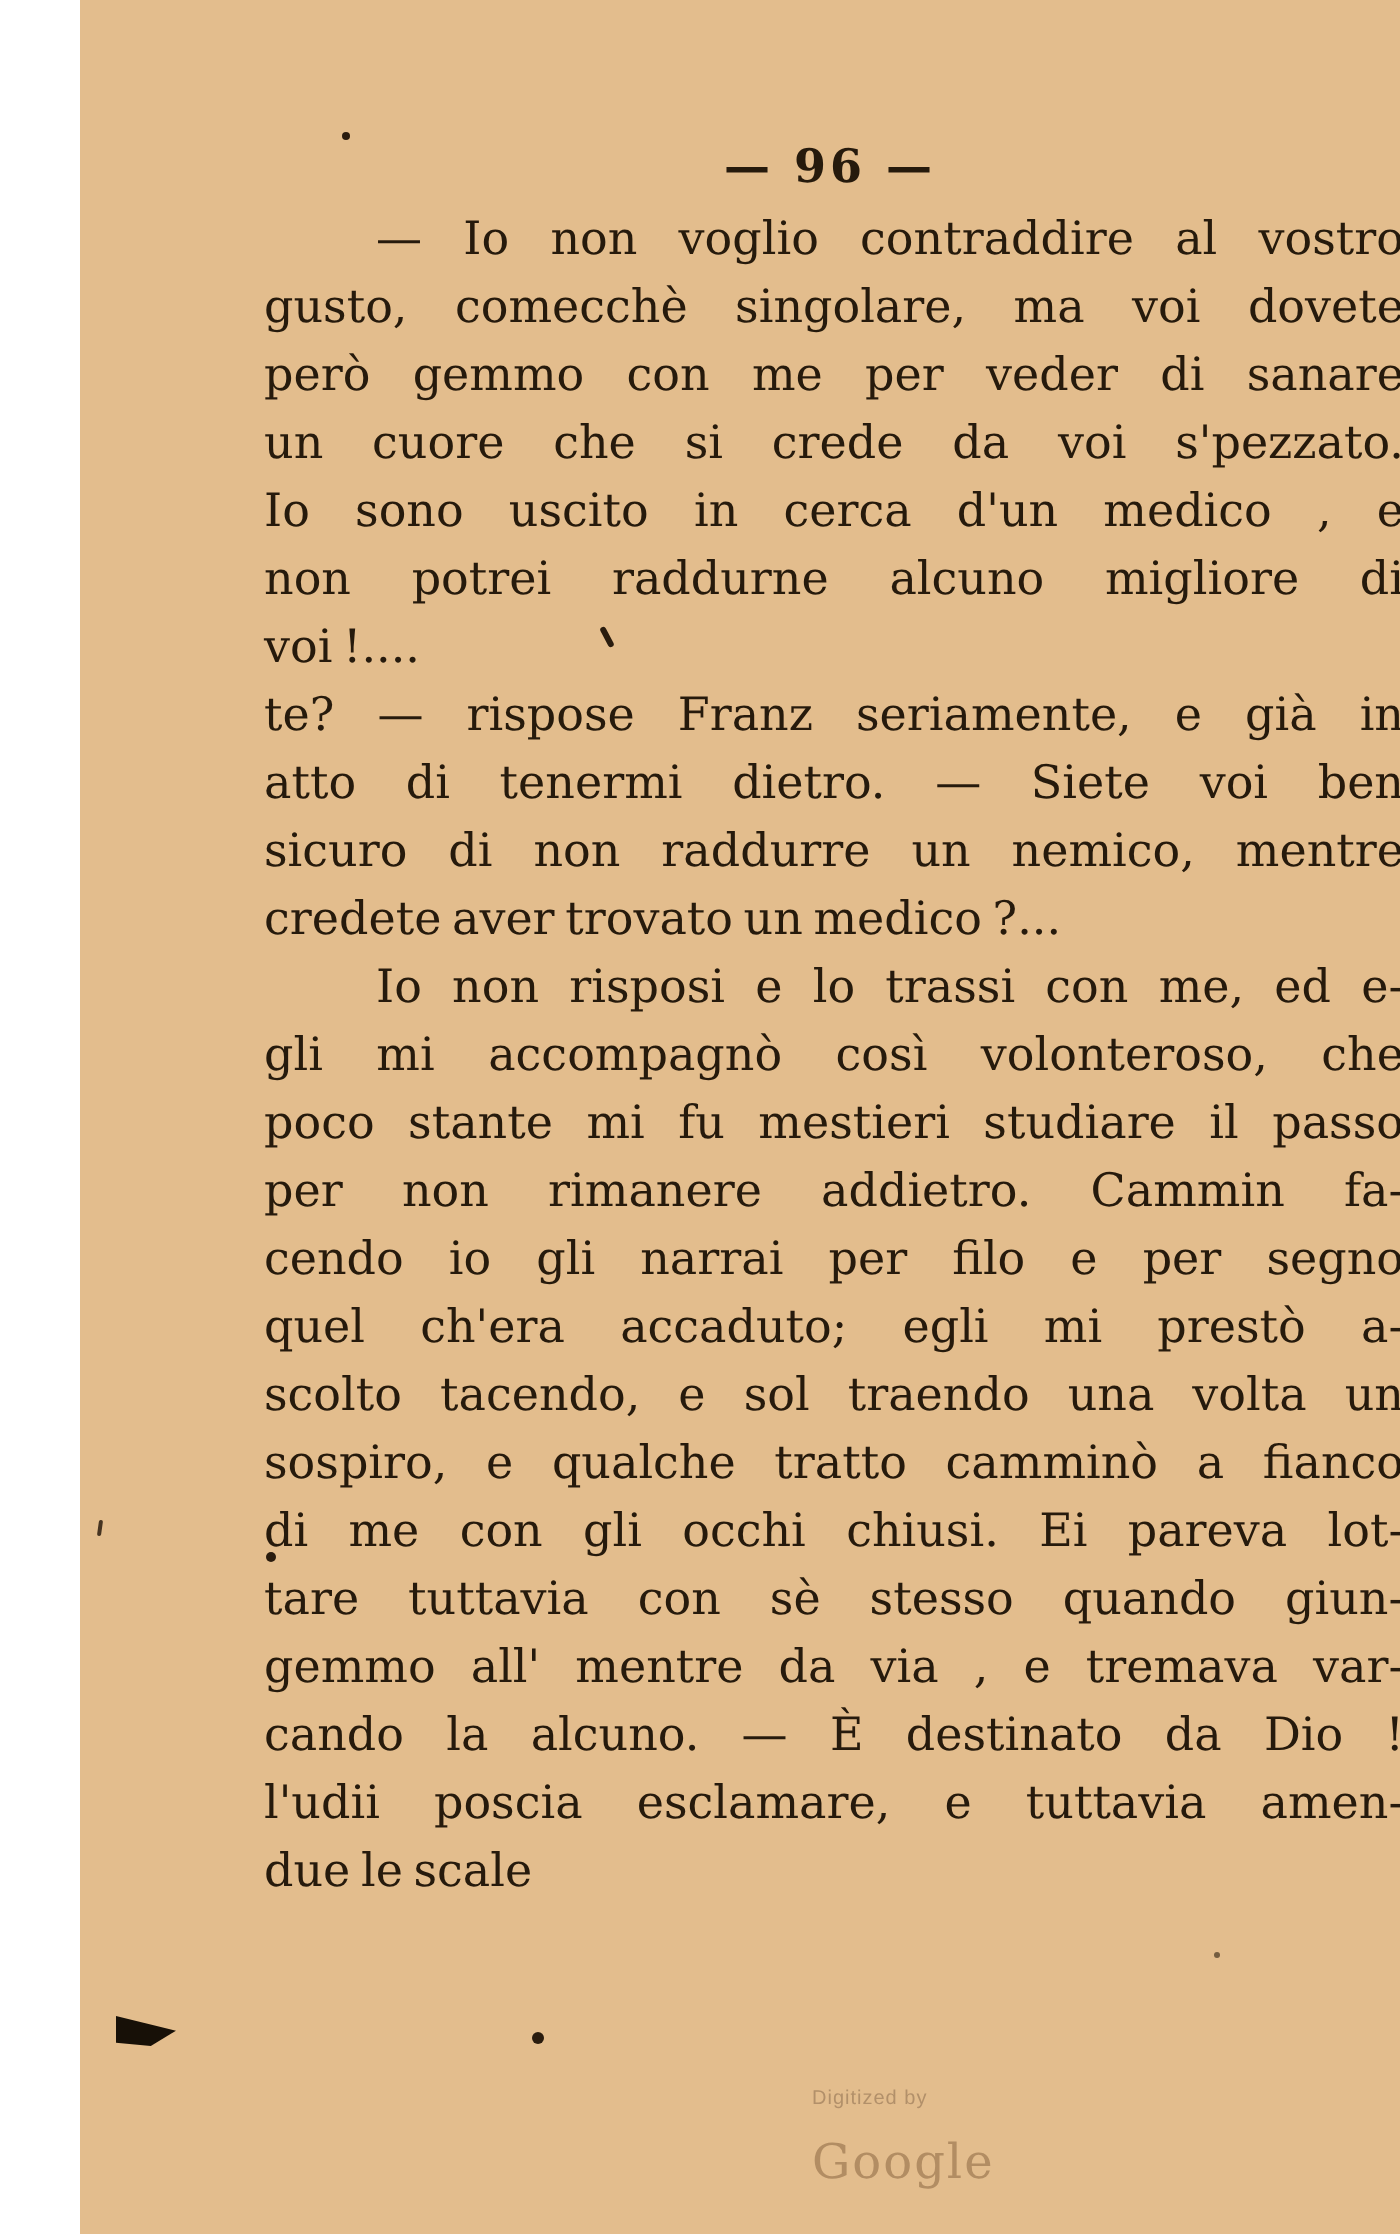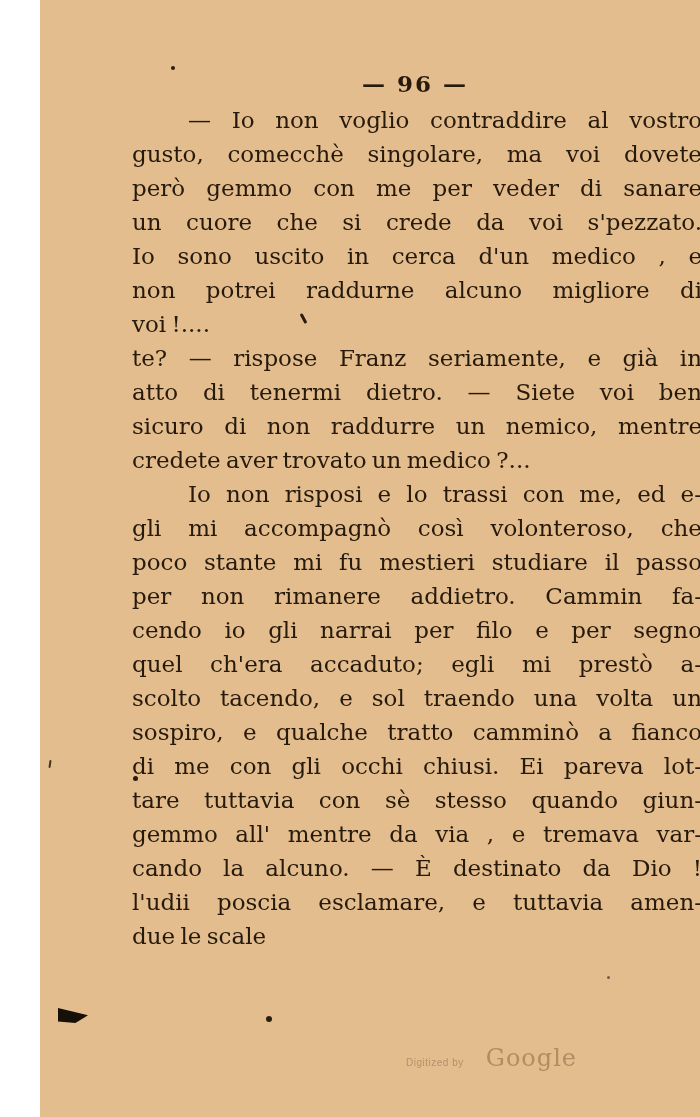--- a/index.html
+++ b/index.html
@@ -82,21 +82,22 @@
     height: 16px;
     background: #171007;
     clip-path: polygon(0 6%, 100% 52%, 58% 100%, 0 90%);
   }
   .watermark {
     position: absolute;
     left: 366px;
     top: 1044px;
     display: flex;
     align-items: baseline;
-    gap: 22px;
+    gap: 12px;
+    flex-direction: column;
   }
   .watermark-prefix {
     font-family: "Liberation Sans", "DejaVu Sans", sans-serif;
     font-size: 10px;
     color: #b2906a;
     letter-spacing: 0.5px;
   }
   .watermark-brand {
     font-family: "DejaVu Serif", serif;
     font-size: 24px;

